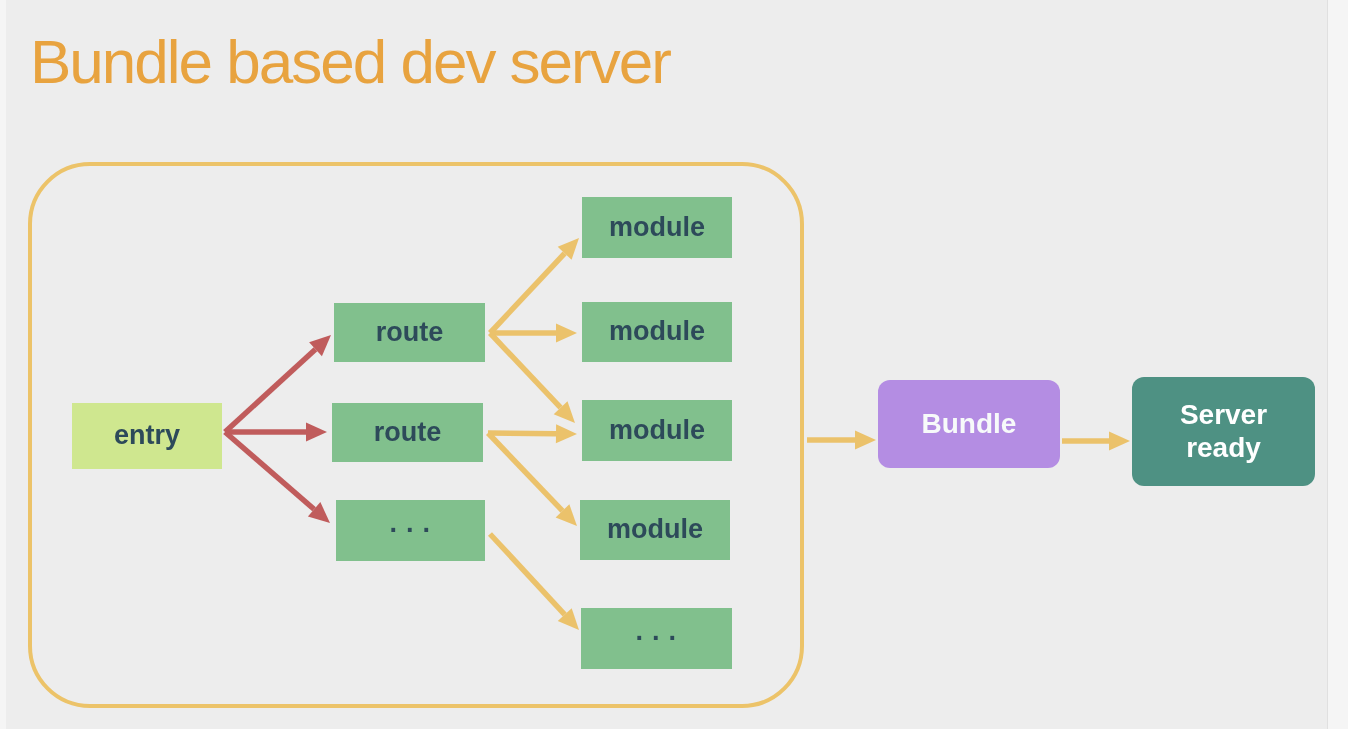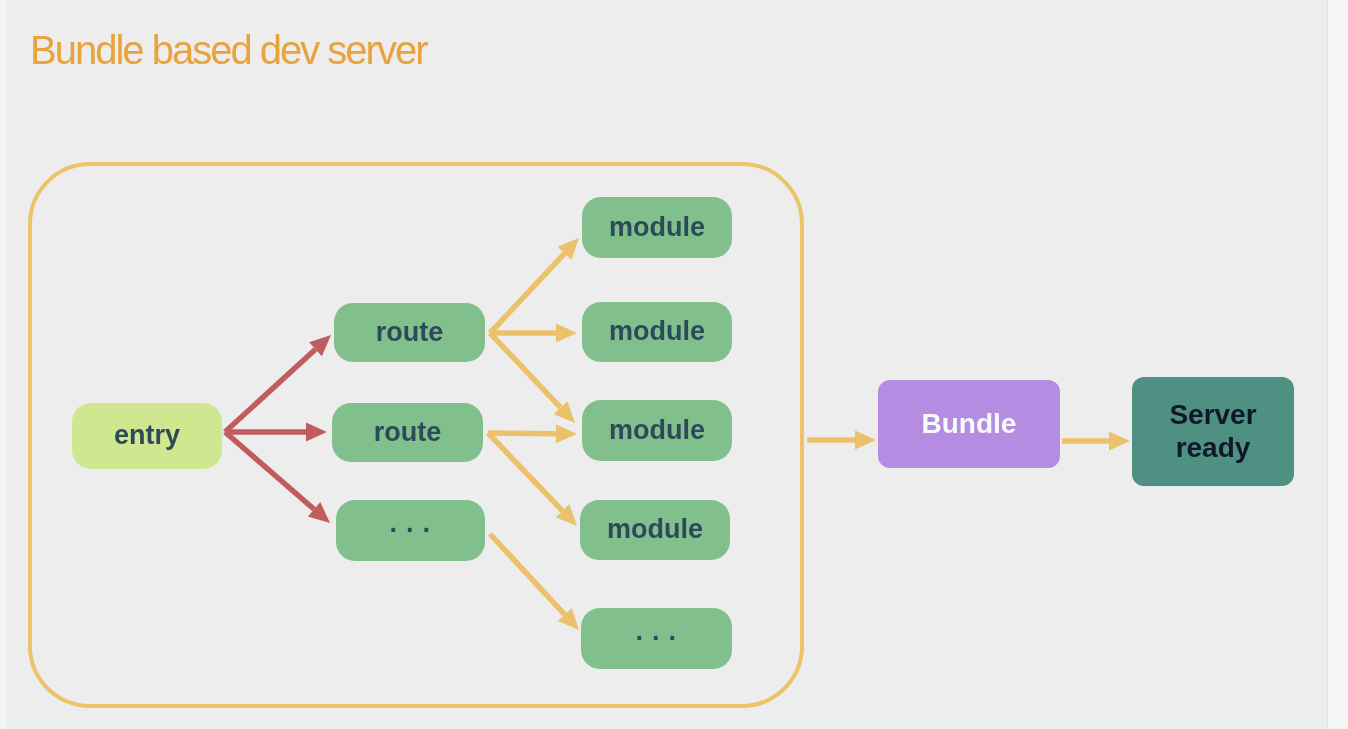--- a/index.html
+++ b/index.html
@@ -7,35 +7,35 @@
     width:1348px;height:729px;position:relative;overflow:hidden;
     background:#f5f5f5;
     font-family:"Liberation Sans","DejaVu Sans",sans-serif;
   }
   #canvas{
     position:absolute;left:6px;top:0;width:1321px;height:729px;
     background:#ededed;border-right:1px solid #e0e0e0;
   }
   #page-title{
     position:absolute;left:30px;top:28px;
-    font-size:40px;font-weight:400;letter-spacing:-2px;line-height:1.1;
+    font-size:62px;font-weight:400;letter-spacing:-2px;line-height:1.1;
     white-space:nowrap;
   }
   #group-box{
     position:absolute;left:28px;top:162px;width:776px;height:546px;
     border:4px solid;border-radius:62px;box-sizing:border-box;
     background:transparent;
   }
   #arrows{
     position:absolute;left:0;top:0;width:1348px;height:729px;
     pointer-events:none;
   }
   .node{
     position:absolute;display:flex;align-items:center;justify-content:center;
-    border-radius:19px;box-sizing:border-box;
+    border-radius:0;box-sizing:border-box;
     font-size:27px;font-weight:600;text-align:center;
     white-space:pre-line;line-height:1.15;
   }
   .node.big{border-radius:12px;font-size:28px;font-weight:700;}
 </style>
 </head>
 <body style="background: rgb(245, 245, 245);">
 
 <div id="canvas" style="background: rgb(237, 237, 237);"></div>
 
@@ -94,15 +94,15 @@
     <div class="node" style="left: 72px; top: 403px; width: 150px; height: 66px; background: rgb(207, 231, 143); color: rgb(45, 74, 90);">entry</div>
     <div class="node" style="left: 334px; top: 303px; width: 151px; height: 59px; background: rgb(129, 192, 141); color: rgb(45, 74, 90);">route</div>
     <div class="node" style="left: 332px; top: 403px; width: 151px; height: 59px; background: rgb(129, 192, 141); color: rgb(45, 74, 90);">route</div>
     <div class="node" style="left: 336px; top: 500px; width: 149px; height: 61px; background: rgb(129, 192, 141); color: rgb(45, 74, 90);">·  ·  ·</div>
     <div class="node" style="left: 582px; top: 197px; width: 150px; height: 61px; background: rgb(129, 192, 141); color: rgb(45, 74, 90);">module</div>
     <div class="node" style="left: 582px; top: 302px; width: 150px; height: 60px; background: rgb(129, 192, 141); color: rgb(45, 74, 90);">module</div>
     <div class="node" style="left: 582px; top: 400px; width: 150px; height: 61px; background: rgb(129, 192, 141); color: rgb(45, 74, 90);">module</div>
     <div class="node" style="left: 580px; top: 500px; width: 150px; height: 60px; background: rgb(129, 192, 141); color: rgb(45, 74, 90);">module</div>
     <div class="node" style="left: 581px; top: 608px; width: 151px; height: 61px; background: rgb(129, 192, 141); color: rgb(45, 74, 90);">·  ·  ·</div>
     <div class="node big" style="left: 878px; top: 380px; width: 182px; height: 88px; background: rgb(180, 141, 227); color: rgb(247, 250, 250);">Bundle</div>
-    <div class="node big" style="left: 1132px; top: 377px; width: 162px; height: 109px; background: rgb(78, 145, 131); color: #0f172a;">Server
+    <div class="node big" style="left: 1132px; top: 377px; width: 183px; height: 109px; background: rgb(78, 145, 131); color: #ffffff;">Server
 ready</div>
   </div>
 
 </body></html>

